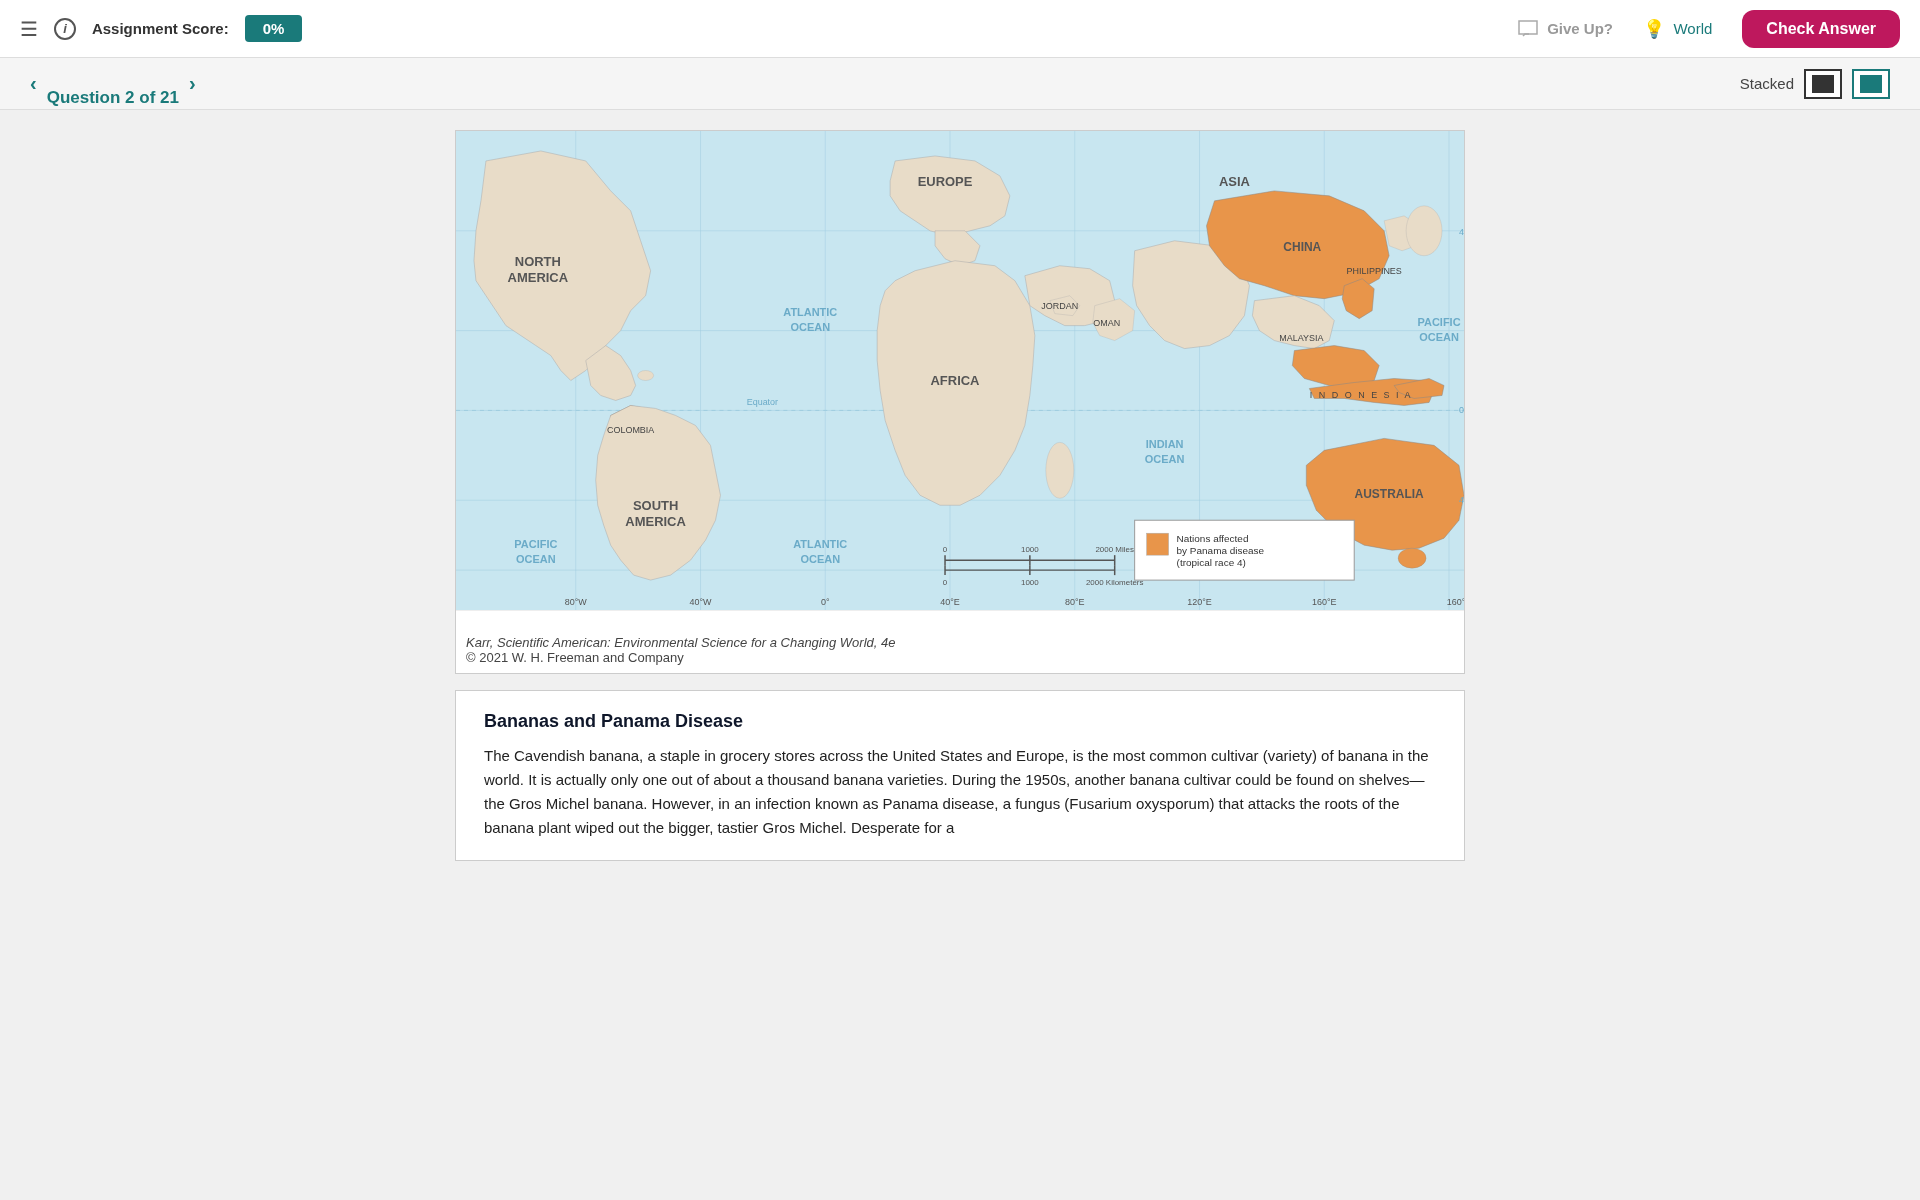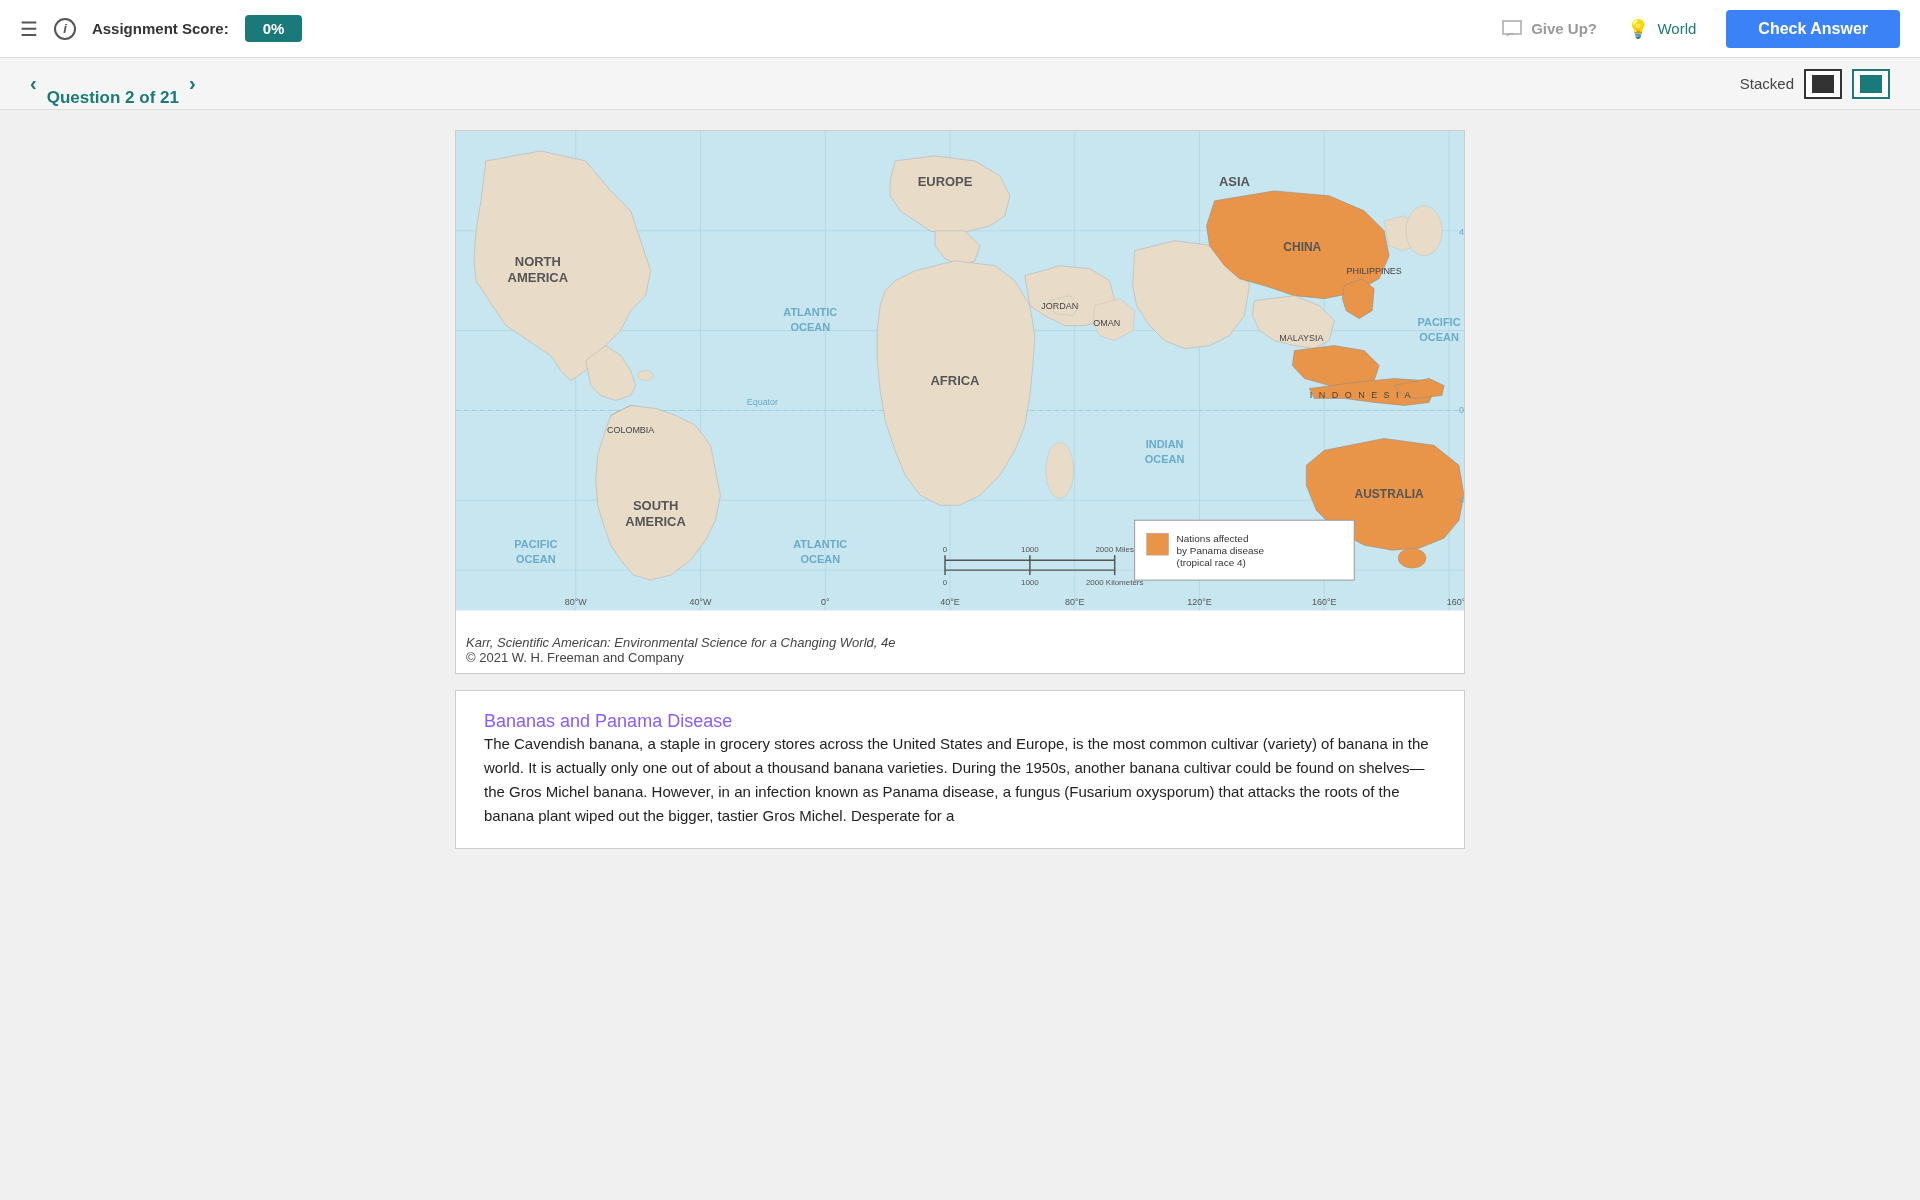--- a/index.html
+++ b/index.html
@@ -55,27 +55,27 @@
       display: flex; align-items: center; gap: 8px;
       color: #999; font-size: 15px; cursor: pointer;
       background: none; border: none; font-weight: bold;
     }
     .hint-btn {
       display: flex; align-items: center; gap: 8px;
       color: #1a7a7a; font-size: 15px; cursor: pointer;
       background: none; border: none; font-weight: 500;
     }
     .check-answer-btn {
-      background: #3b82f6;
+      background: #be185d;
       color: #fff;
       border: none;
-      padding: 10px 32px;
+      padding: 10px 24px;
       font-size: 16px;
       font-weight: bold;
-      border-radius: 4px;
+      border-radius: 12px;
       cursor: pointer;
     }
 
     
     .sub-header {
       display: flex;
       align-items: center;
       background: #f5f5f5;
       border-bottom: 1px solid #ddd;
       height: 52px;
@@ -166,23 +166,23 @@
     
     .article-content {
       max-width: 1010px;
       margin: 16px auto 0;
       background: #fff;
       padding: 20px 28px;
       border: 1px solid #ccc;
     }
     .article-title {
       font-size: 18px;
-      font-weight: normal;
-      margin-bottom: 0;
-      color: #8b5cf6;
+      font-weight: bold;
+      margin-bottom: 12px;
+      color: #0f172a;
     }
     .article-body {
       font-size: 15px;
       line-height: 1.6;
       color: #222;
     }
   </style>
 </head>
 <body>
 

